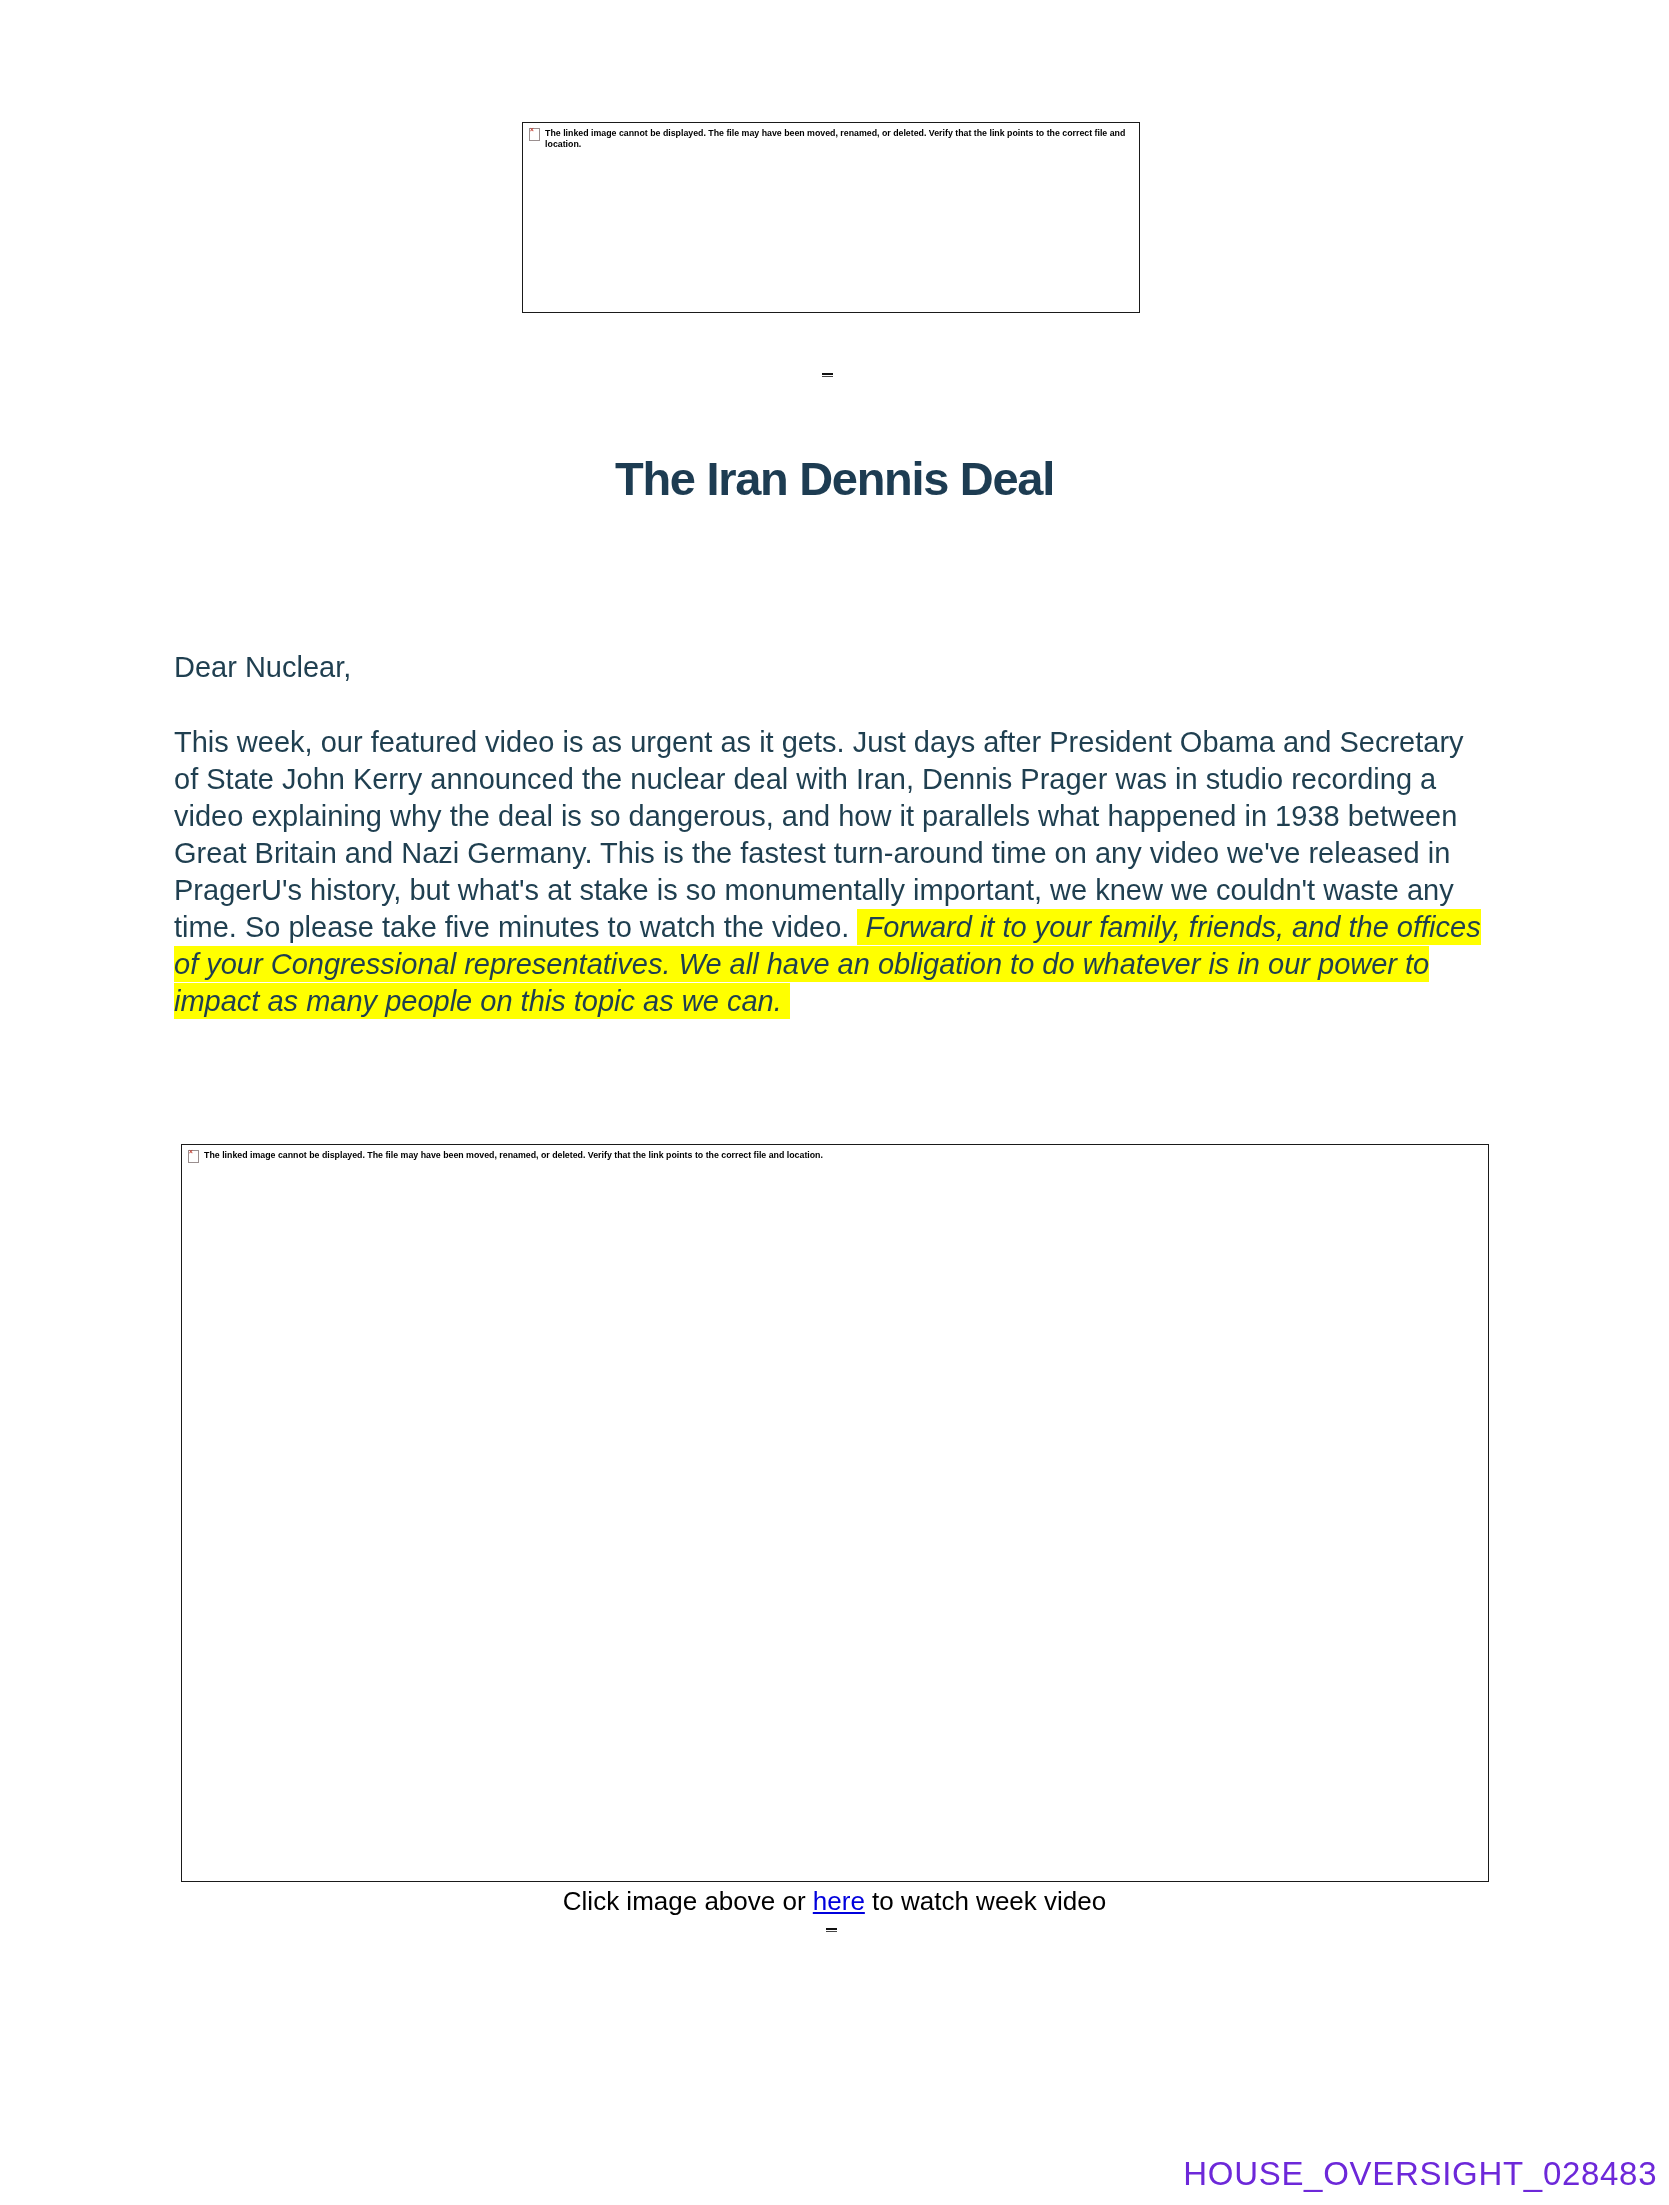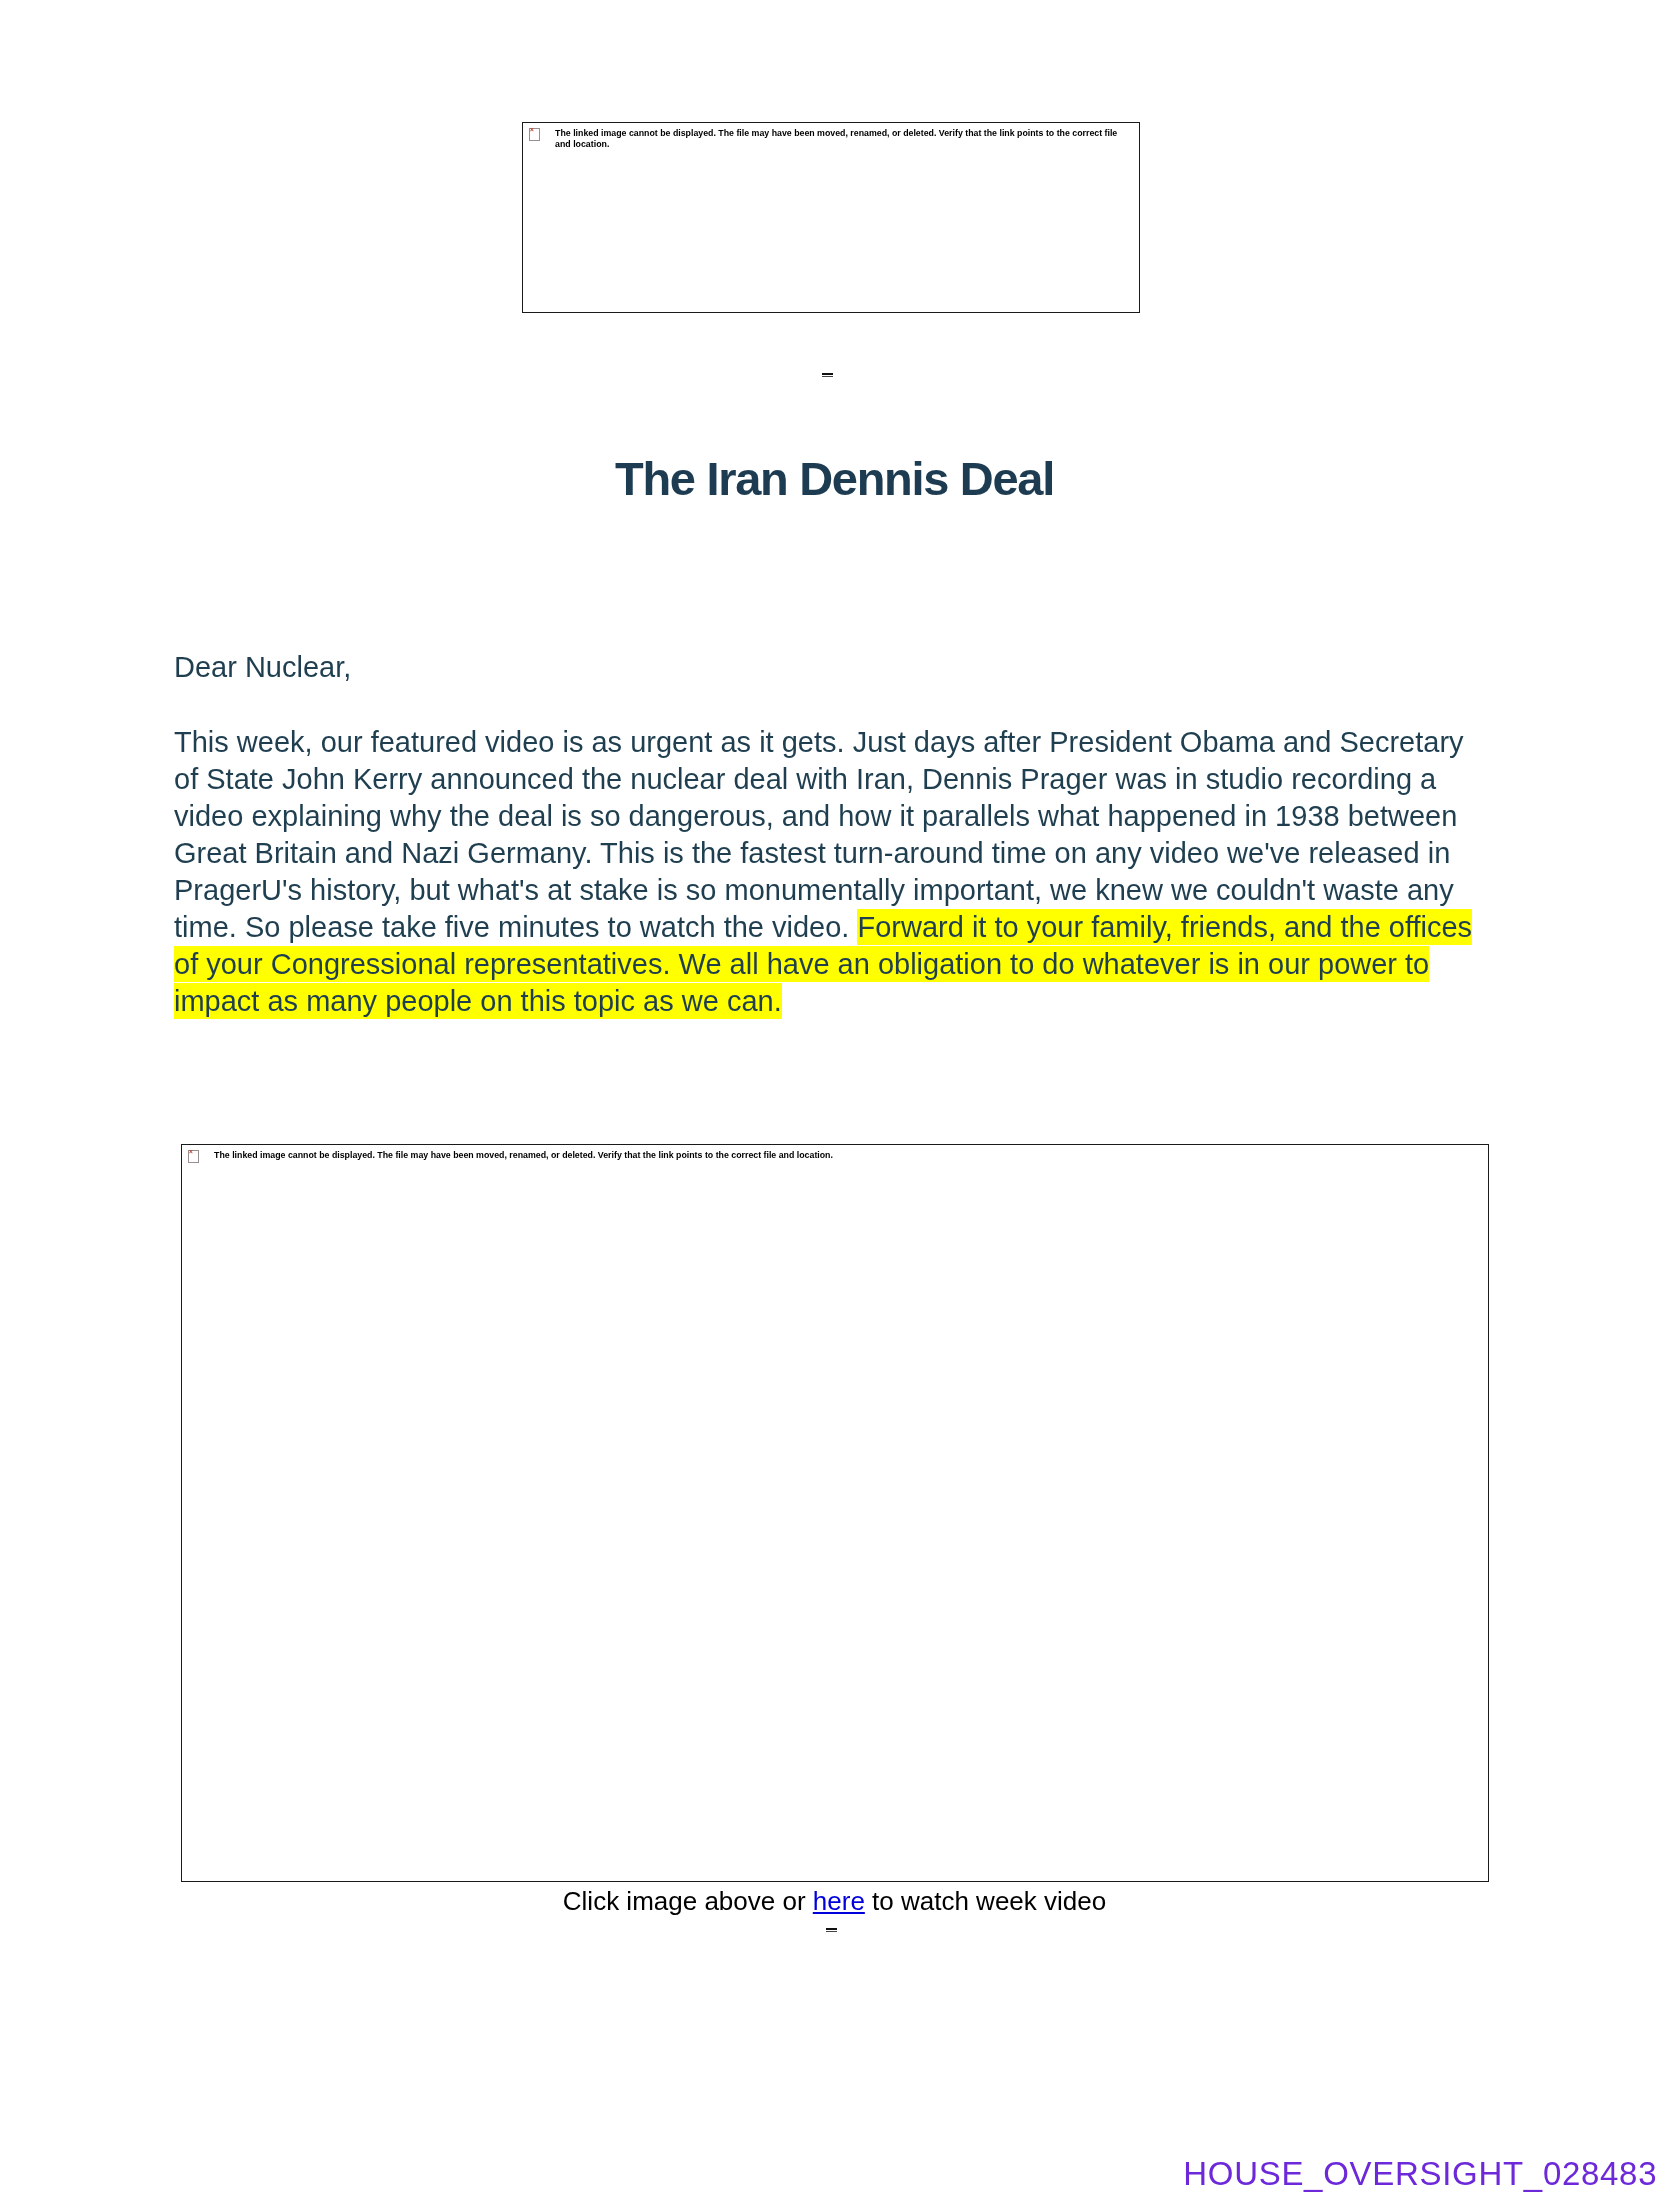--- a/index.html
+++ b/index.html
@@ -21,21 +21,21 @@
 
   
   .img-box{
     position:absolute;
     border:1.3px solid #1a1a1a;
     background:#ffffff;
     box-sizing:border-box;
   }
   .top-box{left:522px;top:122px;width:618px;height:191px;}
   .video-box{left:181px;top:1144px;width:1308px;height:738px;}
-  .ph-row{display:flex;align-items:flex-start;gap:15px;padding:4.6px 5.9px;}
+  .ph-row{display:flex;align-items:flex-start;gap:5px;padding:4.6px 5.9px;}
   .ph-icon{
     position:relative;flex:0 0 auto;
     width:9.2px;height:10.5px;margin-top:0.7px;
     border:0.7px solid #9a8f8f;background:#fff;
   }
   .ph-icon .ph-x{
     position:absolute;left:0px;top:-2px;
     font-size:6.5px;line-height:6.5px;color:#c0392b;font-weight:bold;
   }
   .ph-text{
@@ -62,21 +62,22 @@
     position:absolute;left:174px;top:649px;
     font-size:29px;line-height:37px;color:var(--body-text);
   }
   .body-para{
     position:absolute;left:174px;top:724px;width:1316px;margin:0;
     font-size:29px;line-height:37px;color:var(--body-text);
   }
   .body-para mark{
     background:var(--highlight);
     color:inherit;
-    padding:2px 0;
+    padding:2px 8px;
+    font-style:italic;
   }
 
   .caption{
     position:absolute;left:0;top:1885px;width:1669px;
     text-align:center;
     font-size:26px;line-height:1.25;color:var(--caption-text);
   }
   .caption a{
     color:var(--link);text-decoration:underline;
   }

